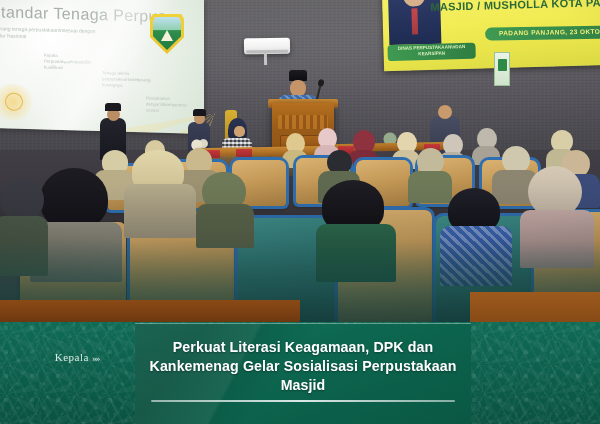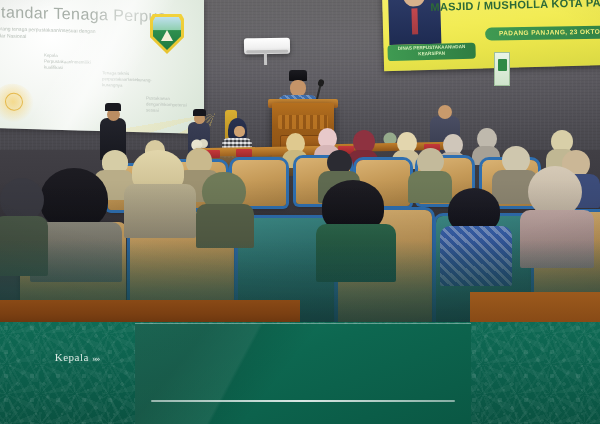--- a/index.html
+++ b/index.html
@@ -633,16 +633,17 @@
   </div>
 
   <div class="newslogo">
     <div class="sw">
       <span>Kepala</span>
       <span class="chev">»»</span>
     </div>
   </div>
 
   <div class="headcard">
+    <div class="headline">Perkuat Literasi Keagamaan, DPK dan Kankemenag Gelar Sosialisasi Perpustakaan Masjid</div>
     <div class="rule"></div>
   </div>
 
 </div>
 
 </body></html>

